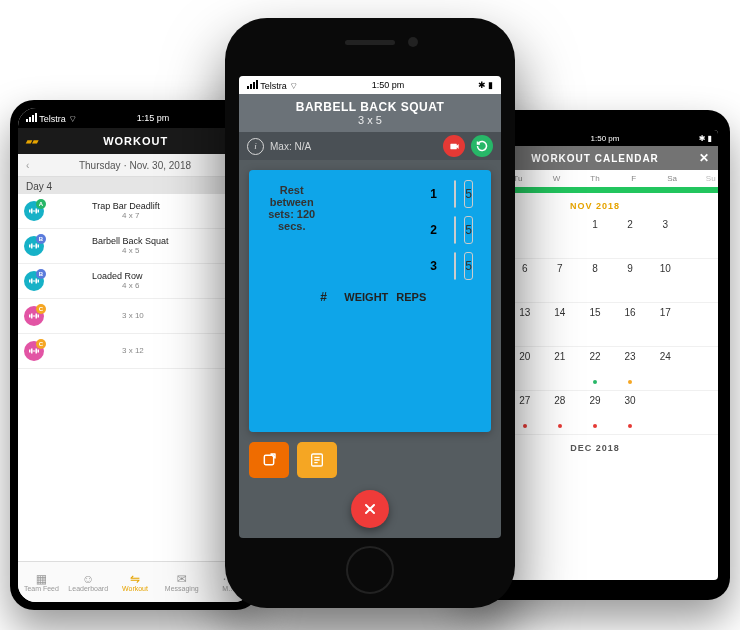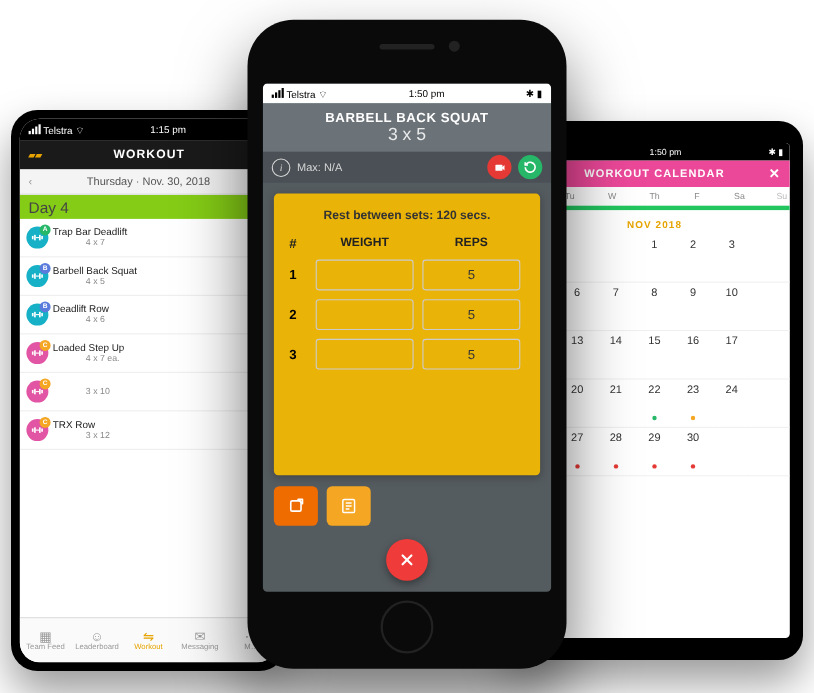--- a/index.html
+++ b/index.html
@@ -13,23 +13,23 @@
   }
   #phone-left .screen{
     width:100%;height:100%;background:#fff;border-radius:18px;overflow:hidden;
     display:flex;flex-direction:column;
   }
   .pl-status{height:20px;background:#000;color:#fff;font-size:9px;display:flex;align-items:center;padding:0 8px;justify-content:space-between;}
   .pl-hdr{height:26px;background:#1a1a1a;color:#fff;font-size:11px;font-weight:700;display:flex;align-items:center;justify-content:space-between;padding:0 8px;}
   .pl-hdr .title{flex:1;text-align:center;letter-spacing:1px;}
   .pl-date{height:22px;background:#f4f4f4;color:#555;font-size:10px;display:flex;align-items:center;justify-content:center;border-bottom:1px solid #ddd;position:relative;}
   .pl-date .chev{position:absolute;left:8px;color:#999;}
-  .pl-day{font-size:14px;color:#444;padding:4px 8px 2px;background:#84cc16;}
+  .pl-day{font-size:10px;color:#444;padding:4px 8px 2px;background:#e5e5e5;}
   .pl-list{flex:1;overflow:hidden;}
-  .pl-item{display:flex;align-items:center;height:34px;border-bottom:1px solid #eee;padding:0 0 0 6px;position:relative;}
+  .pl-item{display:flex;align-items:center;height:34px;border-bottom:1px solid #eee;padding:0 0 0 6px;position:relative;gap:44px;}
   .pl-ico{width:20px;height:20px;border-radius:50%;display:flex;align-items:center;justify-content:center;margin-right:4px;position:relative;}
   .pl-ico svg{display:block;}
   .pl-badge{position:absolute;top:-2px;right:-2px;width:10px;height:10px;border-radius:50%;color:#fff;font-size:6px;display:flex;align-items:center;justify-content:center;font-weight:700;}
   .pl-txt{flex:1;line-height:1.1;}
   .pl-name{font-size:9px;color:#222;}
   .pl-sub{font-size:8px;color:#888;margin-left:30px;}
   .pl-check{position:absolute;right:-4px;width:18px;height:18px;border-radius:50% 0 0 50%;background:#27b768;}
   .pl-tabbar{height:40px;border-top:1px solid #ddd;display:flex;background:#fafafa;}
   .pl-tab{flex:1;display:flex;flex-direction:column;align-items:center;justify-content:center;font-size:7px;color:#999;}
   .pl-tab.active{color:#e6a400;}
@@ -39,23 +39,23 @@
   #tablet{
     position:absolute;right:10px;top:110px;width:270px;height:490px;
     background:#000;border-radius:22px;box-shadow:0 20px 40px rgba(0,0,0,.4);
     z-index:1;padding:20px 12px;box-sizing:border-box;
   }
   #tablet .screen{
     width:100%;height:100%;background:#fff;border-radius:4px;overflow:hidden;
     display:flex;flex-direction:column;
   }
   .tb-status{height:16px;background:#000;color:#fff;font-size:8px;display:flex;align-items:center;justify-content:space-between;padding:0 6px;}
-  .tb-hdr{height:24px;background:#ec4899;color:#fff;font-size:10px;font-weight:700;display:flex;align-items:center;justify-content:center;position:relative;letter-spacing:1px;}
+  .tb-hdr{height:24px;background:#737373;color:#fff;font-size:10px;font-weight:700;display:flex;align-items:center;justify-content:center;position:relative;letter-spacing:1px;}
   .tb-hdr .x{position:absolute;right:8px;color:#fff;font-size:12px;}
-  .tb-dow{display:flex;font-size:8px;color:#888;border-bottom:4px solid #22c55e;gap:24px;}
+  .tb-dow{display:flex;font-size:8px;color:#888;border-bottom:6px solid #22c55e;gap:24px;}
   .tb-dow div{flex:1;text-align:center;padding:4px 0;}
   .tb-dow div.sun{color:#bbb;}
   .tb-month{font-size:9px;font-weight:700;color:#e6a400;text-align:center;padding:8px 0 4px;letter-spacing:1px;}
   .tb-month.nxt{color:#555;}
   .tb-grid{display:flex;flex-wrap:wrap;}
   .tb-cell{width:14.28%;height:44px;box-sizing:border-box;border-bottom:1px solid #f0f0f0;display:flex;flex-direction:column;align-items:center;font-size:10px;color:#333;padding-top:4px;position:relative;}
   .tb-cell.sun{color:#bbb;}
   .tb-cell.today .num{background:#1e88e5;color:#fff;border-radius:50%;width:18px;height:18px;display:flex;align-items:center;justify-content:center;}
   .tb-dots{position:absolute;bottom:6px;display:flex;gap:2px;}
   .tb-dot{width:4px;height:4px;border-radius:50%;}
@@ -78,28 +78,28 @@
     position:absolute;bottom:14px;left:50%;transform:translateX(-50%);
     width:44px;height:44px;border:2px solid #222;border-radius:50%;
   }
   #phone-center .screen{
     position:absolute;top:58px;left:14px;right:14px;bottom:70px;background:#555c60;border-radius:4px;overflow:hidden;
     display:flex;flex-direction:column;
   }
   .pc-status{height:18px;background:#fff;color:#000;font-size:9px;display:flex;align-items:center;justify-content:space-between;padding:0 8px;}
   .pc-hdr{background:#6b7278;color:#fff;text-align:center;padding:6px 0;}
   .pc-title{font-size:12px;font-weight:800;letter-spacing:.5px;}
-  .pc-sub{font-size:16px;opacity:.85;}
+  .pc-sub{font-size:11px;opacity:.85;}
   .pc-bar{background:#4a5055;height:28px;display:flex;align-items:center;padding:0 8px;color:#d8d8d8;font-size:10px;gap:6px;}
   .pc-bar .info-ico{width:15px;height:15px;border:1.5px solid #d8d8d8;border-radius:50%;display:flex;align-items:center;justify-content:center;font-size:9px;font-style:italic;font-family:serif;}
   .pc-bar .sp{flex:1;}
   .pc-bar .rbtn{width:22px;height:22px;border-radius:50%;display:flex;align-items:center;justify-content:center;color:#fff;}
   .pc-bar .rec{background:#e53935;}
   .pc-bar .ref{background:#27b768;}
-  .pc-card{margin:10px;background:#eab308;border-radius:4px;flex:1;display:flex;flex-direction:column;padding:10px 14px;box-shadow:0 2px 8px rgba(0,0,0,.25);}
+  .pc-card{margin:10px;background:#0ea5e9;border-radius:4px;flex:1;display:flex;flex-direction:row;padding:10px 14px;box-shadow:0 2px 8px rgba(0,0,0,.25);}
   .pc-rest{text-align:center;font-size:11px;color:#333;font-weight:600;margin:4px 0 12px;}
   .pc-row{display:flex;align-items:center;margin-bottom:8px;}
   .pc-row.hdr{font-weight:800;font-size:11px;color:#222;}
   .pc-row .n{width:20px;text-align:left;font-weight:700;font-size:12px;}
   .pc-row .w,.pc-row .r{flex:1;margin:0 4px;}
   .pc-row.hdr .w,.pc-row.hdr .r{text-align:center;}
   .pc-inp{height:26px;border:1px solid #ccc;border-radius:3px;display:flex;align-items:center;justify-content:center;font-size:12px;color:#333;}
   .pc-actions{display:flex;gap:8px;margin:0 10px 10px;}
   .pc-act{height:36px;border-radius:5px;display:flex;align-items:center;justify-content:center;color:#fff;font-weight:800;font-size:13px;letter-spacing:1px;}
   .pc-act.share{width:40px;background:#ef6c00;}
@@ -181,71 +181,53 @@
               <svg width="12" height="12" viewBox="0 0 24 24" fill="#fff">
                 <rect x="2" y="9" width="3" height="6"></rect>
                 <rect x="19" y="9" width="3" height="6"></rect>
                 <rect x="6" y="7" width="3" height="10"></rect>
                 <rect x="15" y="7" width="3" height="10"></rect>
                 <rect x="9" y="11" width="6" height="2"></rect>
               </svg>
               <span class="pl-badge" style="background:#5a7bdc">B</span>
             </div>
             <div class="pl-txt">
-              <div class="pl-name">Deadlift Row</div>
+              <div class="pl-name">Loaded Row</div>
               <div class="pl-sub">4 x 6</div>
             </div>
             <div class="pl-check"></div>
           </div>
           <div class="pl-item">
             <div class="pl-ico" style="background:#e254a4">
               <svg width="12" height="12" viewBox="0 0 24 24" fill="#fff">
                 <rect x="2" y="9" width="3" height="6"></rect>
                 <rect x="19" y="9" width="3" height="6"></rect>
                 <rect x="6" y="7" width="3" height="10"></rect>
                 <rect x="15" y="7" width="3" height="10"></rect>
                 <rect x="9" y="11" width="6" height="2"></rect>
               </svg>
               <span class="pl-badge" style="background:#f5a623">C</span>
             </div>
             <div class="pl-txt">
-              <div class="pl-name">Loaded Step Up</div>
-              <div class="pl-sub">4 x 7 ea.</div>
+              <div class="pl-sub">3 x 10</div>
             </div>
             <div class="pl-check"></div>
           </div>
           <div class="pl-item">
             <div class="pl-ico" style="background:#e254a4">
               <svg width="12" height="12" viewBox="0 0 24 24" fill="#fff">
                 <rect x="2" y="9" width="3" height="6"></rect>
                 <rect x="19" y="9" width="3" height="6"></rect>
                 <rect x="6" y="7" width="3" height="10"></rect>
                 <rect x="15" y="7" width="3" height="10"></rect>
                 <rect x="9" y="11" width="6" height="2"></rect>
               </svg>
               <span class="pl-badge" style="background:#f5a623">C</span>
             </div>
             <div class="pl-txt">
-              <div class="pl-sub">3 x 10</div>
-            </div>
-            <div class="pl-check"></div>
-          </div>
-          <div class="pl-item">
-            <div class="pl-ico" style="background:#e254a4">
-              <svg width="12" height="12" viewBox="0 0 24 24" fill="#fff">
-                <rect x="2" y="9" width="3" height="6"></rect>
-                <rect x="19" y="9" width="3" height="6"></rect>
-                <rect x="6" y="7" width="3" height="10"></rect>
-                <rect x="15" y="7" width="3" height="10"></rect>
-                <rect x="9" y="11" width="6" height="2"></rect>
-              </svg>
-              <span class="pl-badge" style="background:#f5a623">C</span>
-            </div>
-            <div class="pl-txt">
-              <div class="pl-name">TRX Row</div>
               <div class="pl-sub">3 x 12</div>
             </div>
             <div class="pl-check"></div>
           </div>
         </div>
     <div class="pl-tabbar" id="pl-tabs">
           <div class="pl-tab">
             <div class="ico">▦</div>
             <div>Team Feed</div>
           </div>
@@ -393,20 +375,21 @@
           </div>
           <div class="tb-cell">
             <span class="num">30</span>
             <div class="tb-dots">
               <span class="tb-dot" style="background:#e53935"></span>
             </div>
           </div>
           <div class="tb-cell"></div>
           <div class="tb-cell sun"></div>
         </div>
+    <div class="tb-month nxt">DEC 2018</div>
   </div>
 </div>
 
 <div id="phone-center">
   <div class="screen">
     <div class="pc-status">
       <span>
         <span class="sig">
               <i style="height:3px"></i>
               <i style="height:5px"></i>

